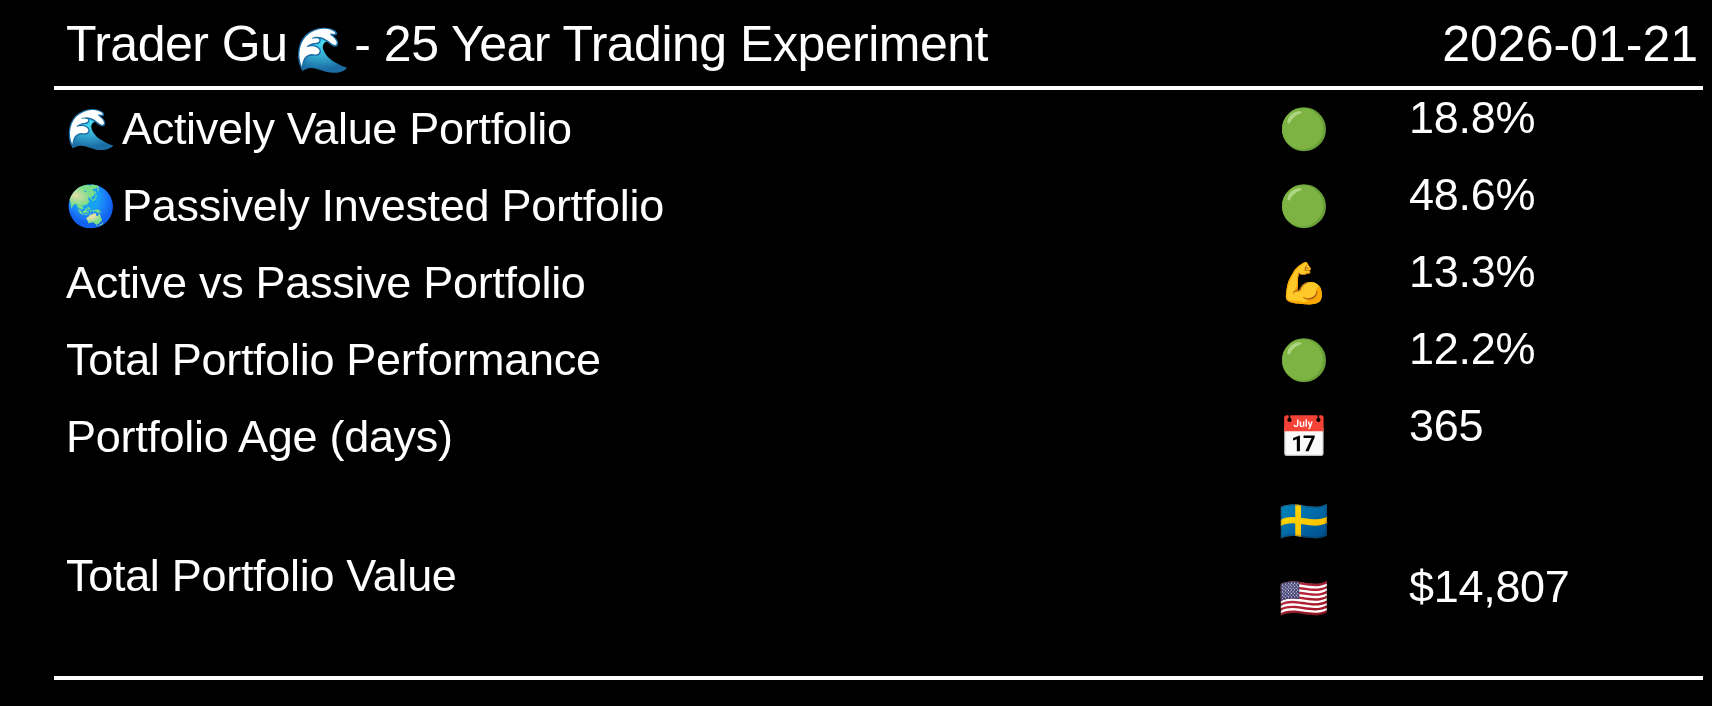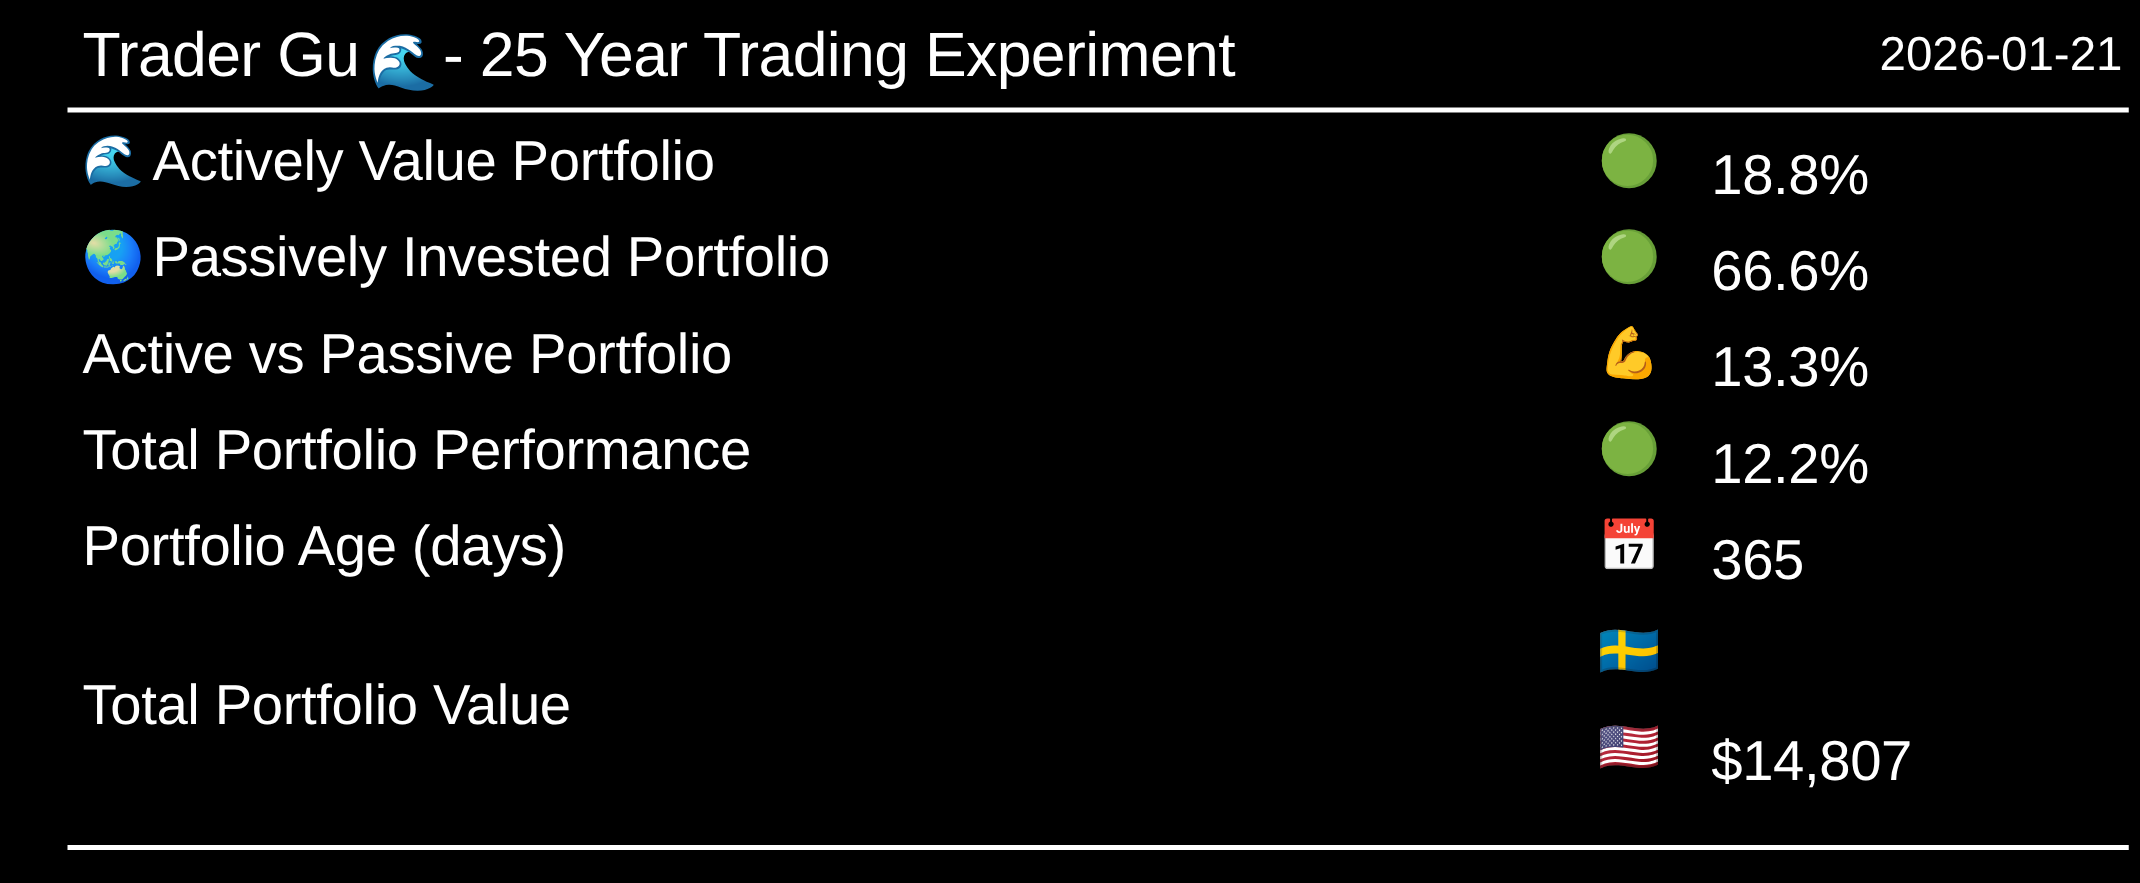--- a/index.html
+++ b/index.html
@@ -41,21 +41,21 @@
     white-space: nowrap;
     color: #ffffff;
   }
   .title-emoji {
     font-size: 44px;
     line-height: 44px;
     vertical-align: -4px;
     margin: 0 4px 0 8px;
   }
   .title-date {
-    font-size: 38px;
+    font-size: 50px;
     line-height: 56px;
     white-space: nowrap;
     color: #ffffff;
     margin-right: 8px;
   }
 
   
   .rule {
     position: absolute;
     left: 18px;
@@ -116,25 +116,25 @@
     align-items: center;
     justify-content: flex-start;
   }
   .icon-glyph {
     font-size: 40px;
     line-height: 44px;
   }
 
   .value-cell {
     position: absolute;
-    left: 1333px;
+    left: 1373px;
     top: 0;
     height: 72px;
     display: flex;
-    align-items: flex-end;
+    align-items: flex-start;
     white-space: nowrap;
   }
   .value-text {
     font-size: 45px;
     line-height: 50px;
     letter-spacing: -0.3px;
     color: #ffffff;
   }
 </style>
 </head>
@@ -168,21 +168,21 @@
 
     <div class="row" style="top:77px;">
       <div class="label-cell">
         <span class="label-emoji">🌏</span>
         <span class="label-text">Passively Invested Portfolio</span>
       </div>
       <div class="icon-cell">
         <span class="icon-glyph">🟢</span>
       </div>
       <div class="value-cell">
-        <span class="value-text">66.6%</span>
+        <span class="value-text">48.6%</span>
       </div>
     </div>
 
     <div class="row" style="top:154px;">
       <div class="label-cell">
         <span class="label-emoji empty"></span>
         <span class="label-text">Active vs Passive Portfolio</span>
       </div>
       <div class="icon-cell">
         <span class="icon-glyph">💪</span>
@@ -211,21 +211,21 @@
         <span class="label-text">Portfolio Age (days)</span>
       </div>
       <div class="icon-cell">
         <span class="icon-glyph">📅</span>
       </div>
       <div class="value-cell">
         <span class="value-text">365</span>
       </div>
     </div>
 
-    <div class="label-cell" style="top:412px; height:118px;">
+    <div class="label-cell" style="top:424px; height:118px;">
       <span class="label-text">Total Portfolio Value</span>
     </div>
 
     <div class="row" style="top:392px;">
       <div class="icon-cell">
         <span class="icon-glyph">🇸🇪</span>
       </div>
     </div>
 
     <div class="row" style="top:469px;">

